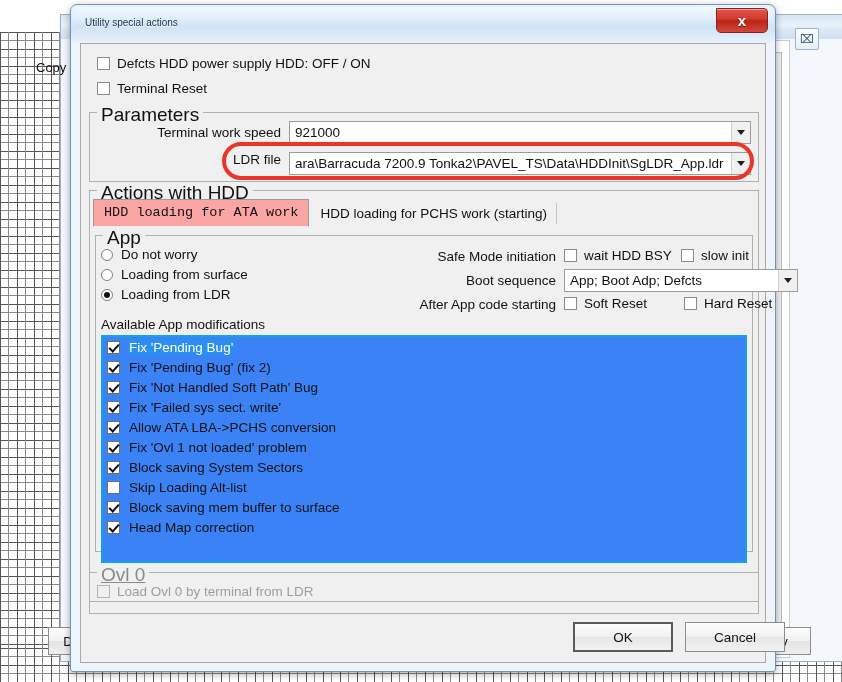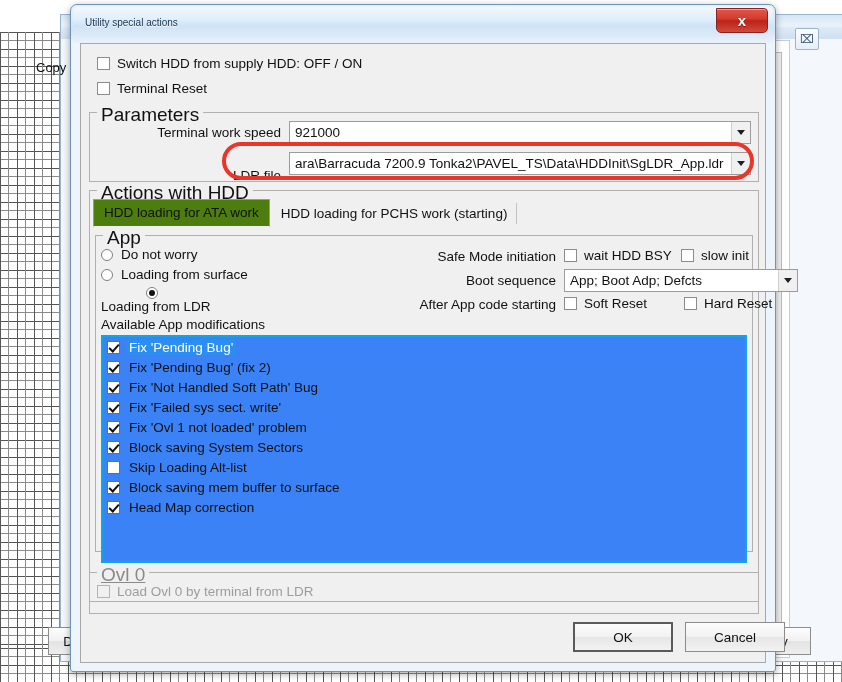--- a/index.html
+++ b/index.html
@@ -303,23 +303,24 @@
     box-sizing: border-box;
     background: #f0f0f0;
     border: 1px solid transparent;
     border-bottom: none;
     position: relative;
     height: 28px;
     display: flex;
     align-items: center;
   }
   .tab.active {
-    background: #4d7c0f;
+    background: #fca5a5;
     border: 1px solid #9a9a9a;
     border-bottom: 1px solid #f0f0f0;
+    font-family: Liberation Mono, monospace;
   }
   .tab.inactive::after {
     content: "";
     position: absolute;
     right: 0; top: 3px; bottom: 3px;
     width: 1px;
     background: #c4c4c4;
   }
 
   
@@ -414,42 +415,42 @@
       <div id="title-text">Utility special actions</div>
       <div id="close-btn">
         <span class="x">x</span>
       </div>
     </div>
 
     <div id="dlg-body">
 
       <div class="cb-row" style="left:16px; top:12px;">
         <span class="cbox flat"></span>
-        <span class="lbl">Switch HDD from supply HDD: OFF / ON</span>
+        <span class="lbl">Defcts HDD power supply HDD: OFF / ON</span>
       </div>
 
       <div class="cb-row" style="left:16px; top:37px;">
         <span class="cbox flat"></span>
         <span class="lbl">Terminal Reset</span>
       </div>
 
       <div class="group" style="left:8px; top:68px; width:670px; height:70px;">
         <span class="group-title">Parameters</span>
       </div>
 
       <div class="fld-label" style="left:70px; top:81px; width:130px;">Terminal work speed</div>
 
       <div class="combo" style="left:208px; top:77px; width:462px; height:23px;">
         <span class="val">921000</span>
         <span class="arrow">
             <i></i>
           </span>
       </div>
 
-      <div class="fld-label" style="left:100px; top:108px; width:100px;margin-top:16px;">LDR file</div>
+      <div class="fld-label" style="left:100px; top:108px; width:100px;">LDR file</div>
 
       <div class="combo" style="left:208px; top:108px; width:462px; height:23px;">
         <span class="val">ara\Barracuda 7200.9 Tonka2\PAVEL_TS\Data\HDDInit\SgLDR_App.ldr</span>
         <span class="arrow">
             <i></i>
           </span>
       </div>
 
       <div class="group" style="left:8px; top:146px; width:670px; height:412px;">
         <span class="group-title">Actions with HDD</span>
@@ -469,21 +470,21 @@
       </div>
 
       <div class="radio-row" style="left:20px; top:203px;">
         <span class="radio"></span>
         <span class="lbl">Do not worry</span>
       </div>
       <div class="radio-row" style="left:20px; top:223px;">
         <span class="radio"></span>
         <span class="lbl">Loading from surface</span>
       </div>
-      <div class="radio-row" style="left:20px; top:243px;flex-direction:column;">
+      <div class="radio-row" style="left:20px; top:243px;">
         <span class="radio sel"></span>
         <span class="lbl">Loading from LDR</span>
       </div>
 
       <div class="fld-label" style="left:280px; top:205px; width:195px;">Safe Mode initiation</div>
 
       <div class="cb-row" style="left:483px; top:204px;">
         <span class="cbox flat"></span>
         <span class="lbl">wait HDD BSY</span>
       </div>
@@ -526,20 +527,24 @@
           <div class="mod-item">
             <span class="cbox checked"></span>
             <span class="txt">Fix 'Not Handled Soft Path' Bug</span>
           </div>
           <div class="mod-item">
             <span class="cbox checked"></span>
             <span class="txt">Fix 'Failed sys sect. write'</span>
           </div>
           <div class="mod-item">
             <span class="cbox checked"></span>
+            <span class="txt">Allow ATA LBA-&gt;PCHS conversion</span>
+          </div>
+          <div class="mod-item">
+            <span class="cbox checked"></span>
             <span class="txt">Fix 'Ovl 1 not loaded' problem</span>
           </div>
           <div class="mod-item">
             <span class="cbox checked"></span>
             <span class="txt">Block saving System Sectors</span>
           </div>
           <div class="mod-item">
             <span class="cbox"></span>
             <span class="txt">Skip Loading Alt-list</span>
           </div>

